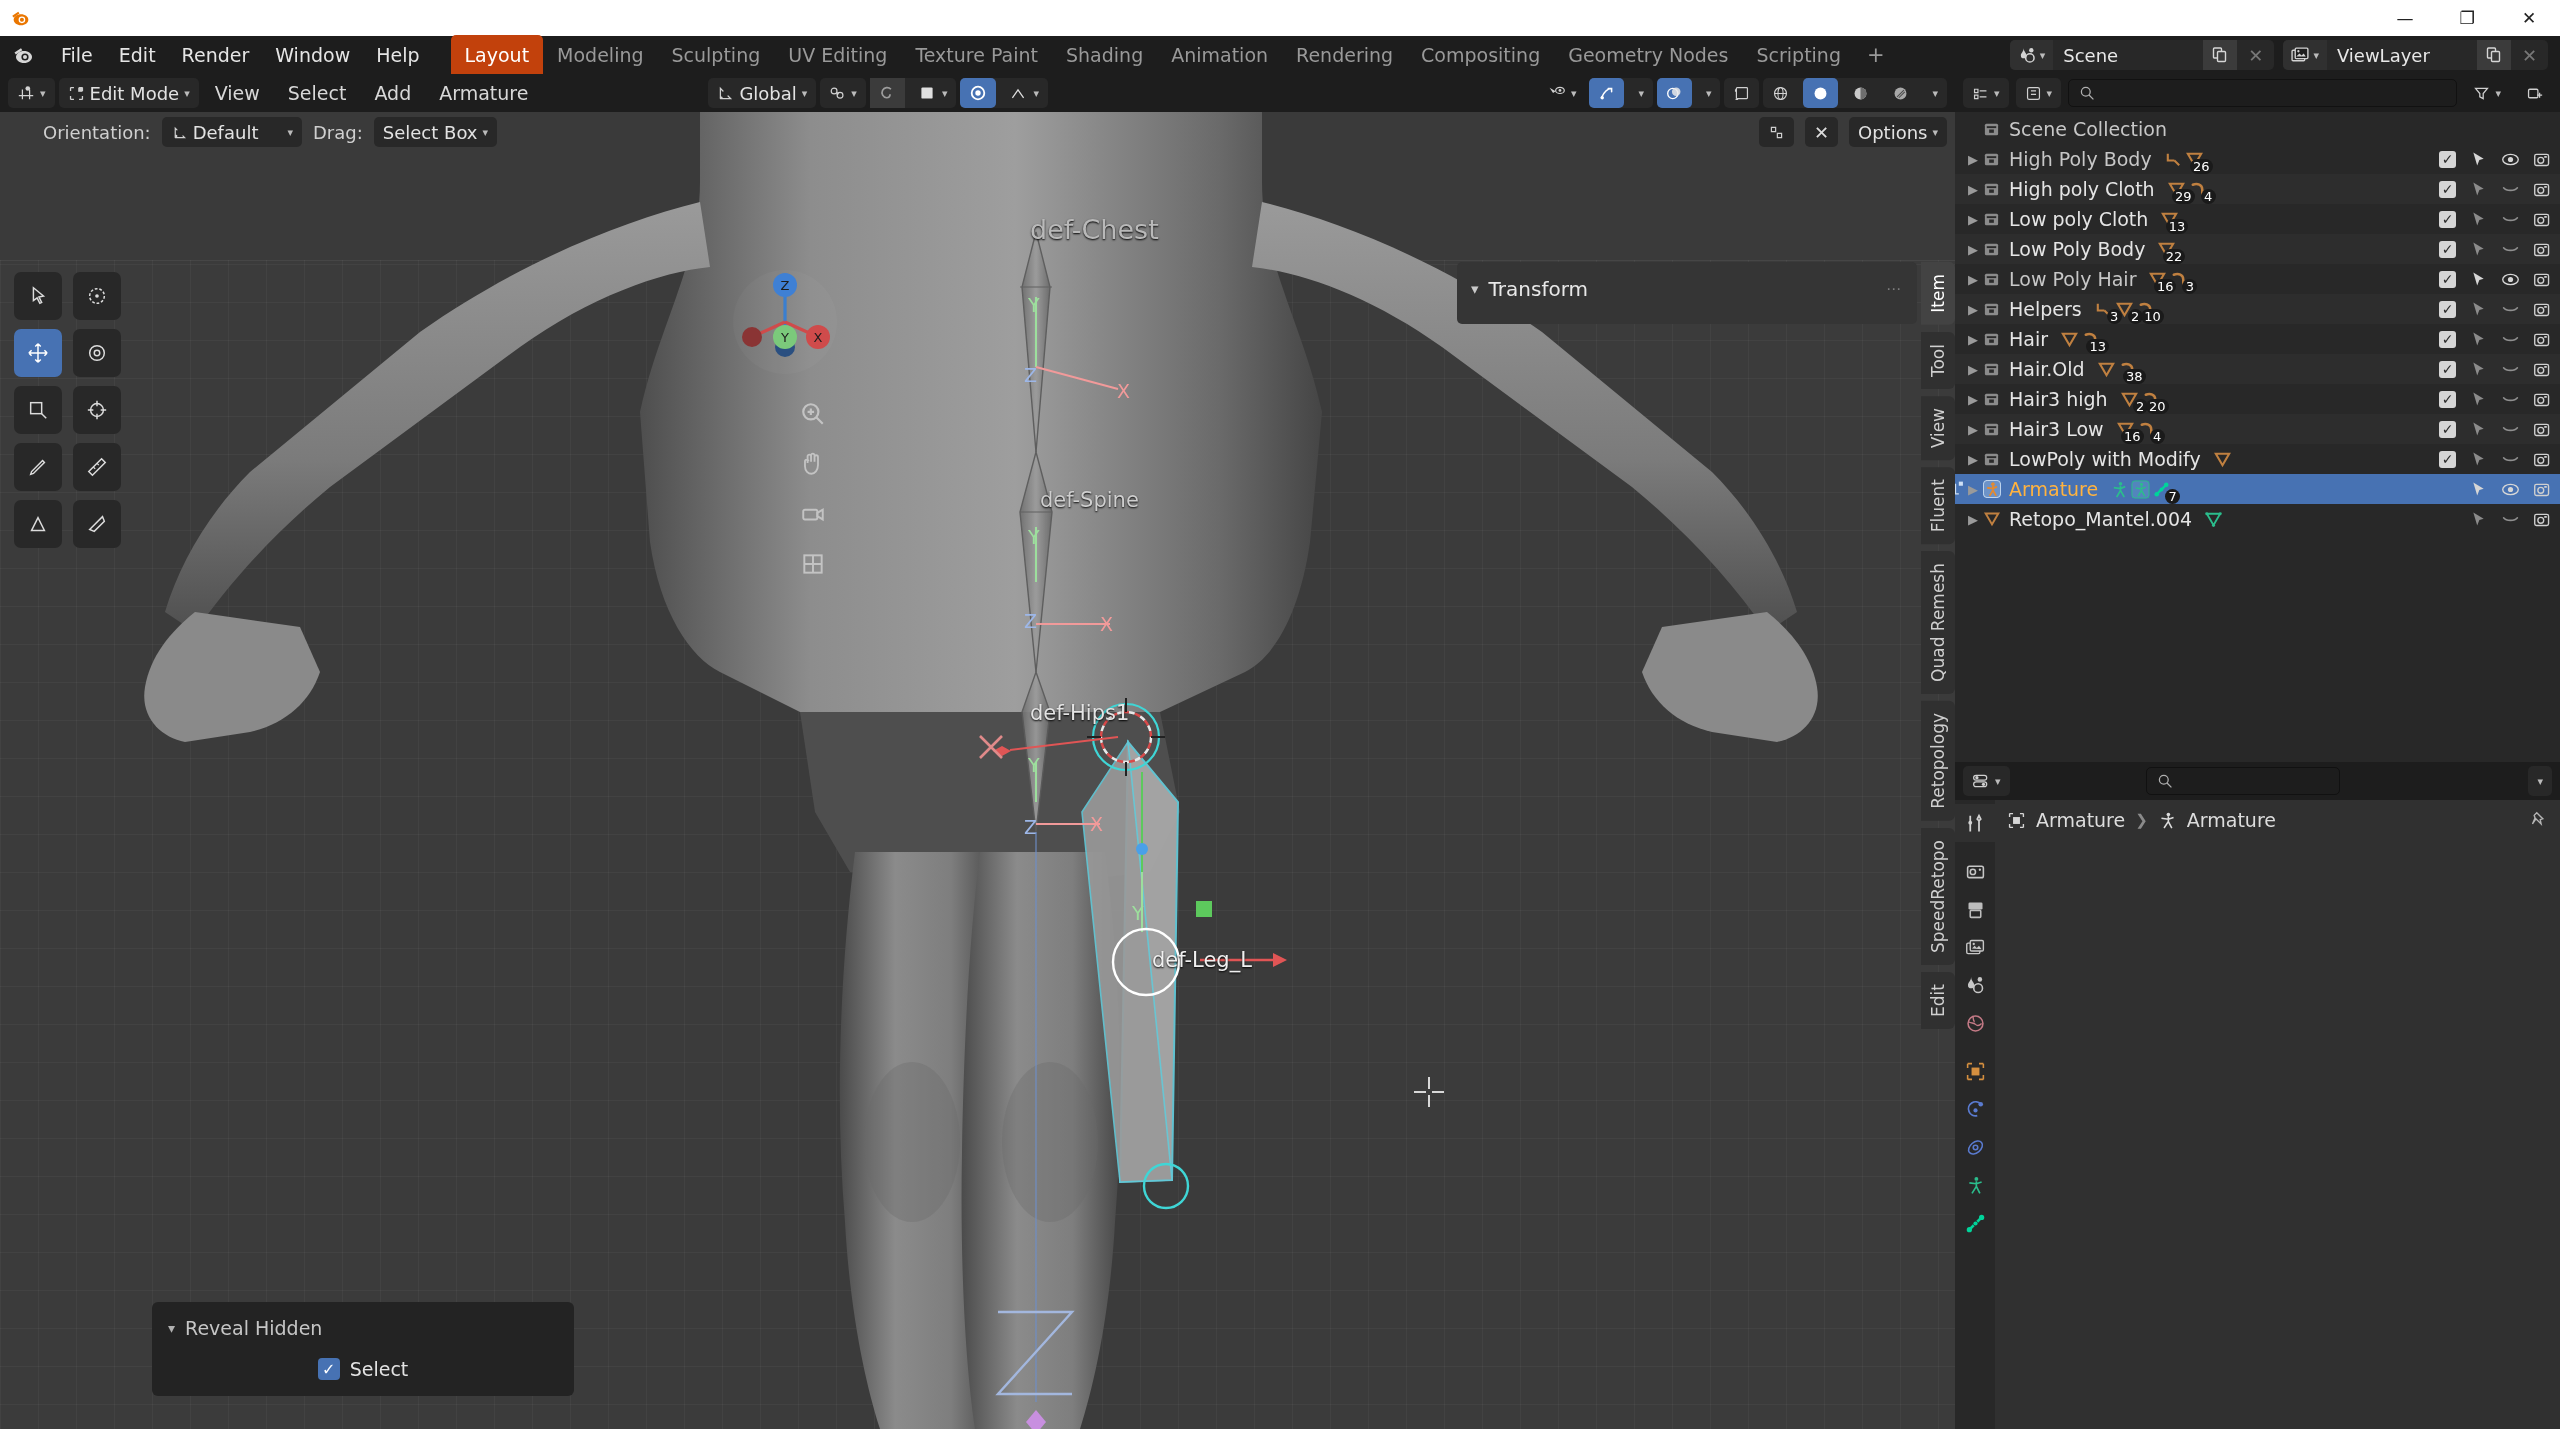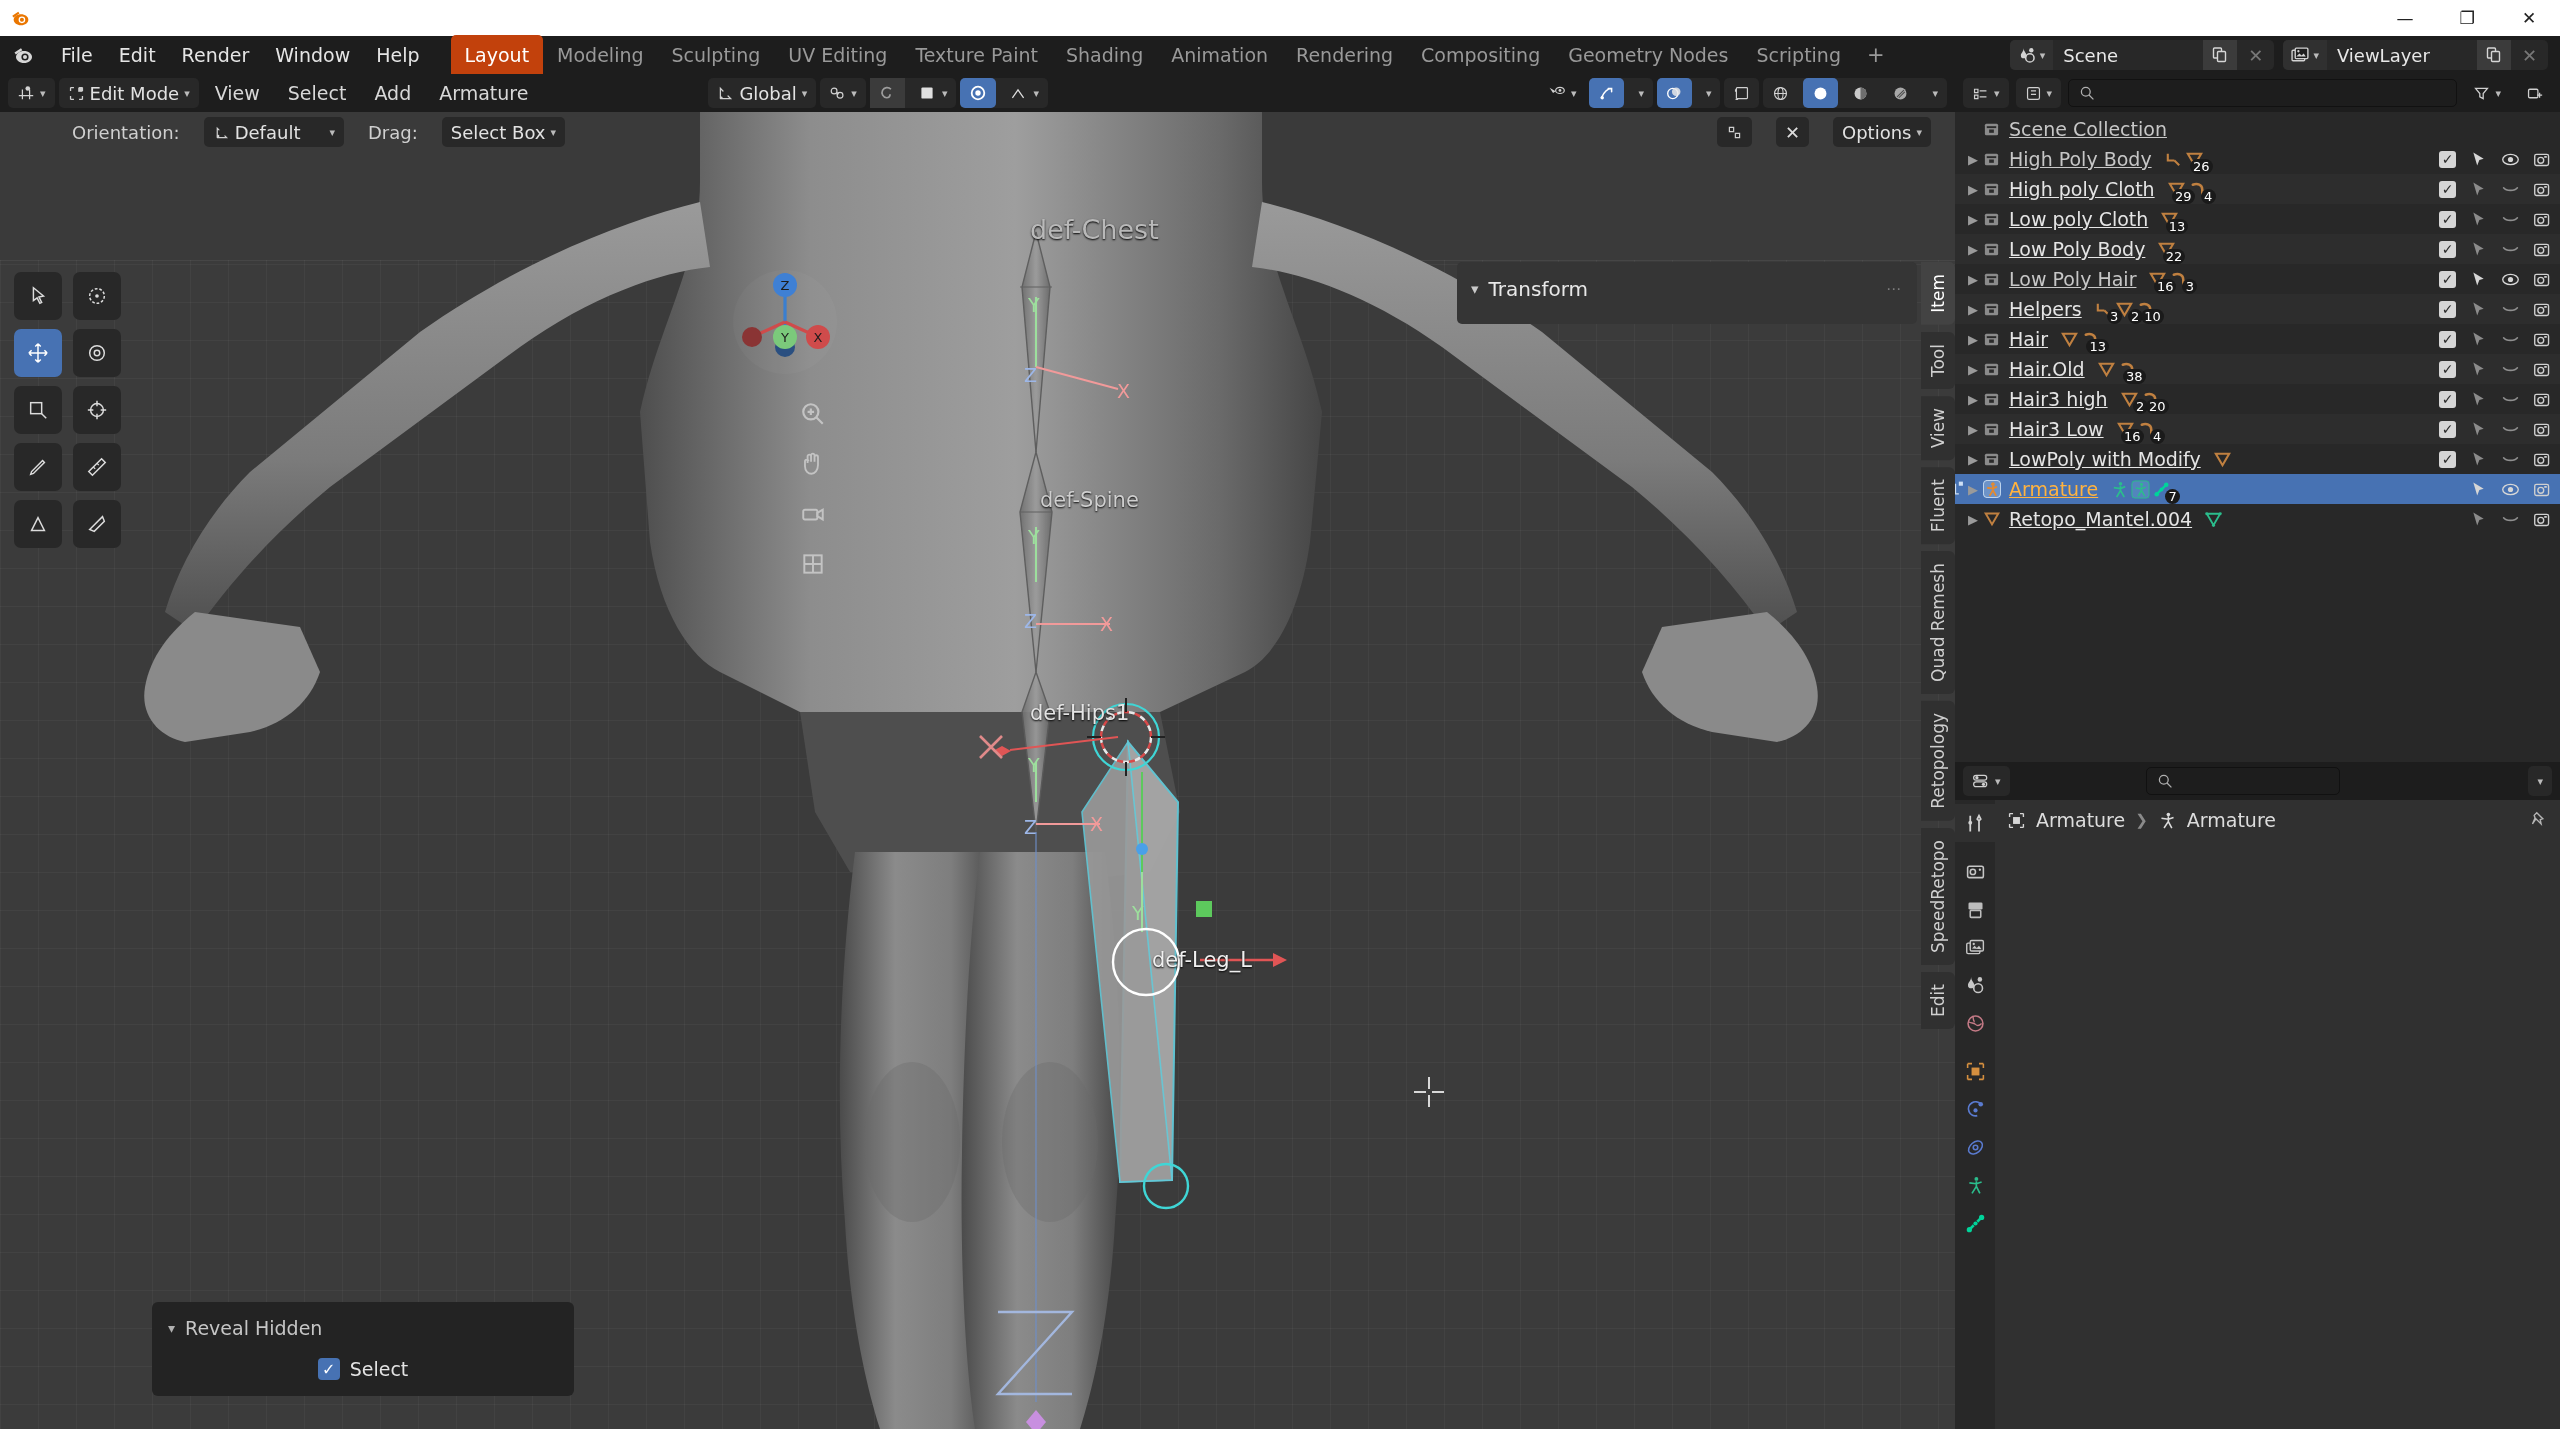--- a/index.html
+++ b/index.html
@@ -34,21 +34,21 @@
   .fieldgrp .xs { padding:0 11px; color:#777; font-size:18px; display:flex;align-items:center;height:30px;}
   .caret { font-size:11px; color:#bbb; }
 
   
   #main { display:flex; height:1355px; width:2560px; }
 
   
   #viewport-col { width:1955px; position:relative; background:#303030; }
   #vp-header { height:38px; background:#1d1d1d; display:flex; align-items:center; padding:0 8px; gap:4px;}
   #vp-subheader { height:40px; background:transparent; display:flex; align-items:center;
-    padding:0 24px; gap:24px; position:absolute; top:38px; left:0; right:0; z-index:6; }
+    padding:0 8px; gap:11px; position:absolute; top:38px; left:0; right:0; z-index:6; }
   .hbtn { display:flex; align-items:center; gap:5px; background:#282828; border-radius:5px;
     height:30px; padding:0 9px; color:#e2e2e2; font-size:18px; white-space:nowrap; }
   .hbtn.plain { background:transparent; }
   .hbtn.grp { padding:0; background:#282828; }
   .hseg { height:30px; display:flex; align-items:center; padding:0 9px; }
   .hseg.sel { background:#4772b3; border-radius:5px; }
   .hseg.semi { background:#3b3b3b; }
   .vmenu { color:#d8d8d8; font-size:19px; padding:4px 12px; border-radius:3px;}
   .subtext { color:#cfcfcf; font-size:18px; }
 
@@ -116,21 +116,21 @@
   .srch { flex:1; height:28px; background:#1d1d1d; border:1px solid #111; border-radius:5px;
     display:flex; align-items:center; padding:0 10px; gap:8px; }
   .srch .ph { color:#777; font-size:17px; }
   #ol-body { flex:1; overflow:hidden; padding-top:2px; }
   .ol-row { height:30px; display:flex; align-items:center; padding-left:8px; position:relative;
     font-size:19px; color:#c7c7c7; }
   .ol-row.alt { background:#2d2d2d; }
   .ol-row.sel { background:#4772b3; }
   .ol-row .disc { width:20px; color:#9a9a9a; font-size:13px; flex:0 0 auto; text-align:center;}
   .ol-row .ci { width:26px; flex:0 0 auto; display:flex; align-items:center; }
-  .ol-row .nm { white-space:nowrap;text-decoration:underline; }
+  .ol-row .nm { white-space:nowrap; }
   .ol-row.dim .nm { color:#e5e5e5; }
   .ol-row.sel .nm { color:#ffb340; }
   .ol-row .badges { display:flex; align-items:center; gap:2px; margin-left:12px; }
   .badge { position:relative; display:flex; align-items:flex-end; }
   .badge .cnt { position:absolute; right:-9px; bottom:-5px; background:#1a1a1a; color:#fff;
     font-size:13px; border-radius:8px; padding:0 3px; min-width:15px; text-align:center; line-height:15px;}
   .ol-row .rt { position:absolute; right:8px; display:flex; align-items:center; gap:13px; }
   .ck { width:17px;height:17px;border-radius:3px;background:#d6d6d6; display:flex;align-items:center;
     justify-content:center; color:#2a2a2a; font-size:14px; font-weight:bold;}
 

